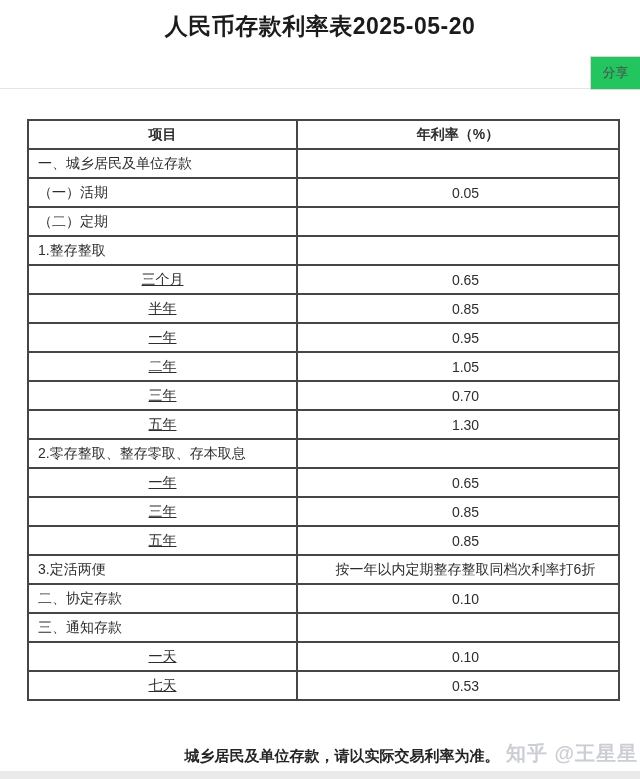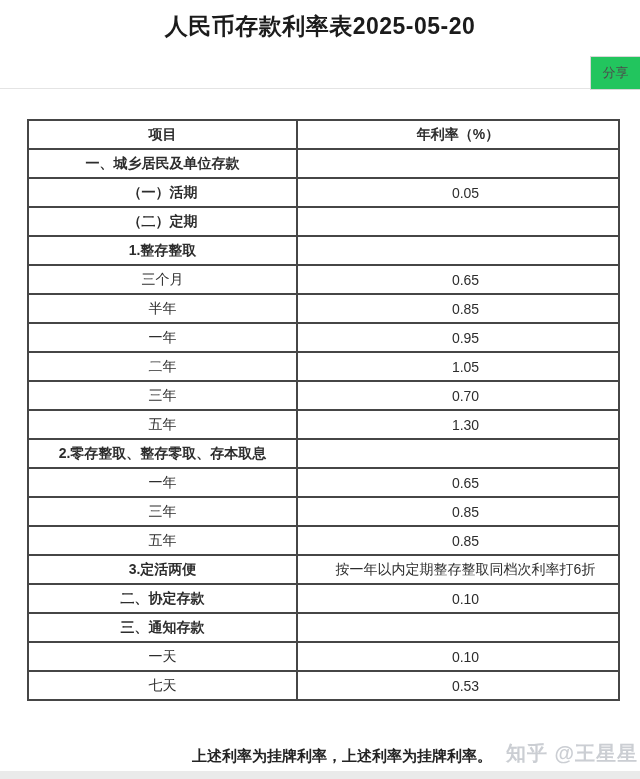--- a/index.html
+++ b/index.html
@@ -27,22 +27,22 @@
   table.rates{
     border-collapse:collapse;table-layout:fixed;
     margin:30px 34px 0 27px;width:591px;
     font-size:14px;color:var(--text);border-radius:32px;
   }
   .rates th,.rates td{
     border:2px solid var(--border);
     height:29px;padding:0 9px;overflow:hidden;white-space:nowrap;
   }
   .rates th{font-weight:bold;text-align:center;background:#fff;}
-  td.label-section{text-align:center;font-weight:bold;}
-  td.label-item{text-align:center;font-weight:normal;}
+  td.label-section{text-align:left;font-weight:normal;}
+  td.label-item{text-align:center;font-weight:normal;text-decoration:underline;}
   td.value{text-align:center;font-weight:normal;padding-left:24px;}
   .footnote{
     position:absolute;top:747px;left:0;right:0;
     padding-left:44px;text-align:center;
     font-size:15px;font-weight:bold;color:#242424;
   }
   .watermark{
     position:absolute;top:740px;right:2px;
     font-size:20px;color:var(--watermark);letter-spacing:1px;font-weight:bold;
   }
@@ -142,15 +142,15 @@
       <td class="label-item">一天</td>
       <td class="value">0.10</td>
     </tr>
     <tr>
       <td class="label-item">七天</td>
       <td class="value">0.53</td>
     </tr>
   </tbody>
 </table>
 
-<div class="footnote">上述利率为挂牌利率，上述利率为挂牌利率。</div>
+<div class="footnote">城乡居民及单位存款，请以实际交易利率为准。</div>
 <div class="watermark">知乎 @王星星</div>
 <div class="bottom-strip"></div>
 
 </body></html>

